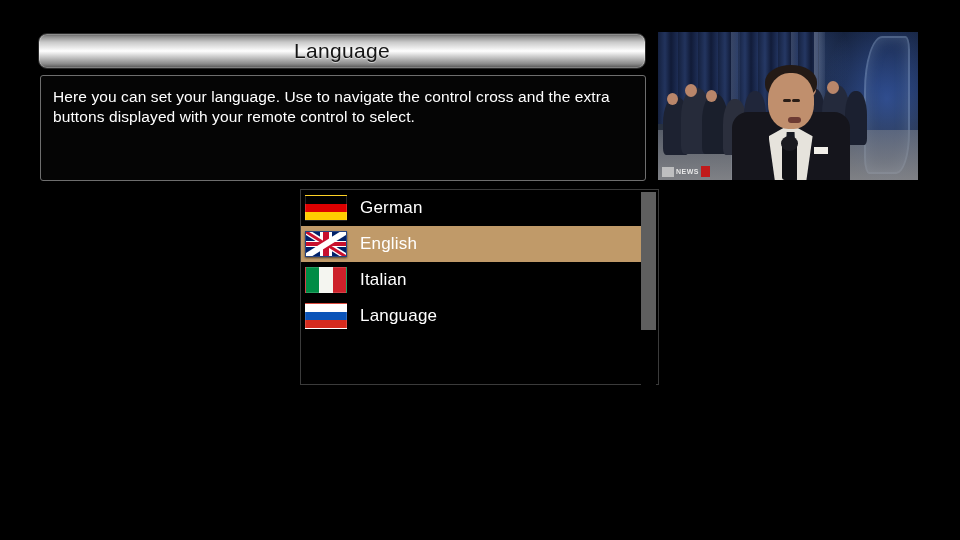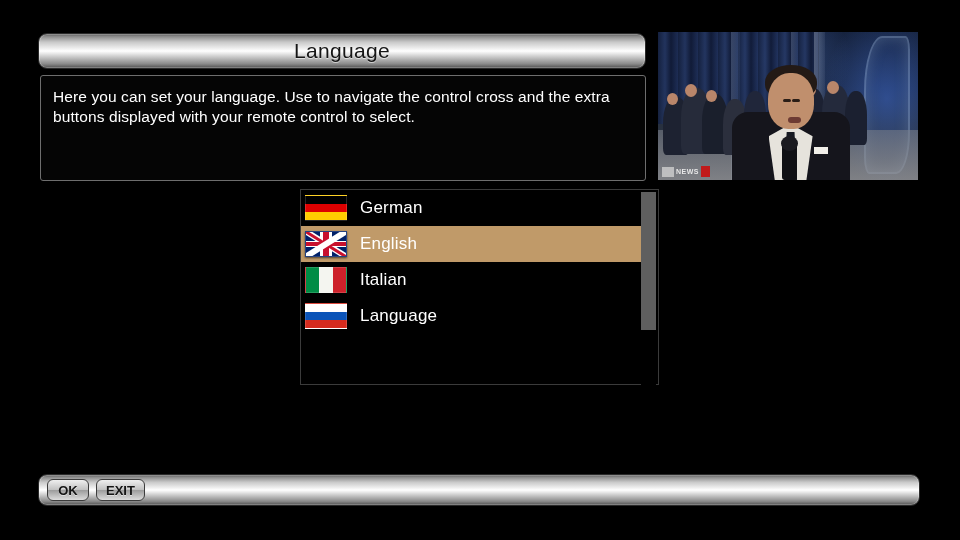--- a/index.html
+++ b/index.html
@@ -309,22 +309,14 @@
     <div class="row">
       <span class="flag f-ru"></span>
       <span class="row-label">Language</span>
     </div>
 
     <div id="scrolltrack">
       <div id="scrollthumb"></div>
     </div>
   </div>
 
-  <div id="bottombar" class="metal">
-    <div class="softbtn">
-      <span>OK</span>
-    </div>
-    <div class="softbtn">
-      <span>EXIT</span>
-    </div>
-  </div>
 
 </div>
 
 </body></html>

